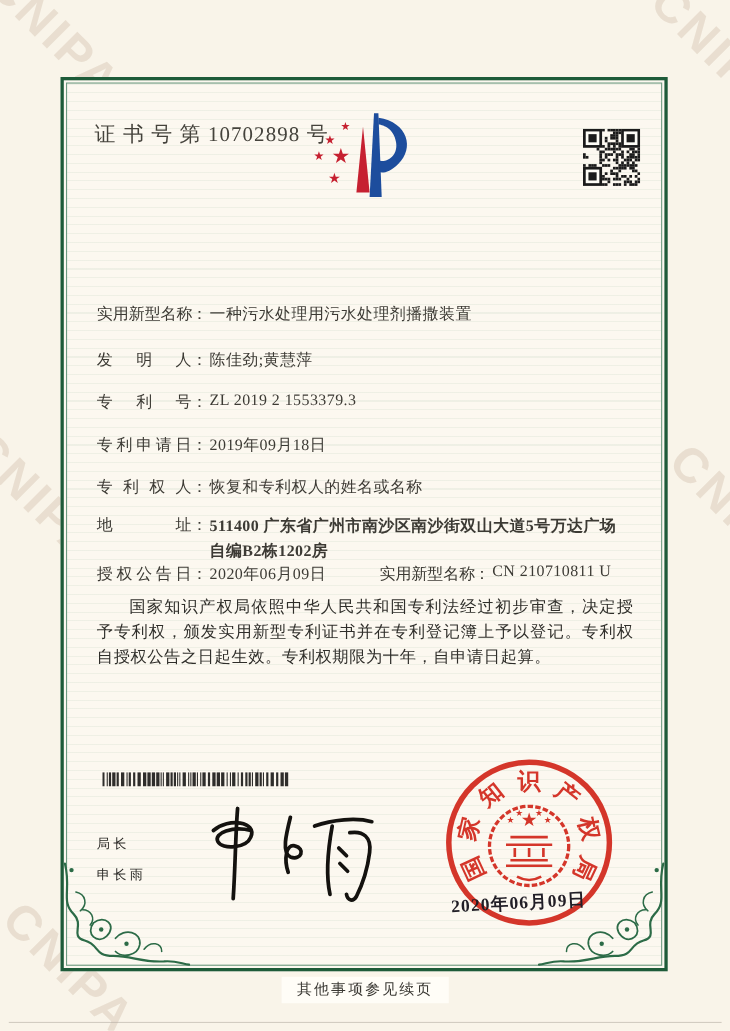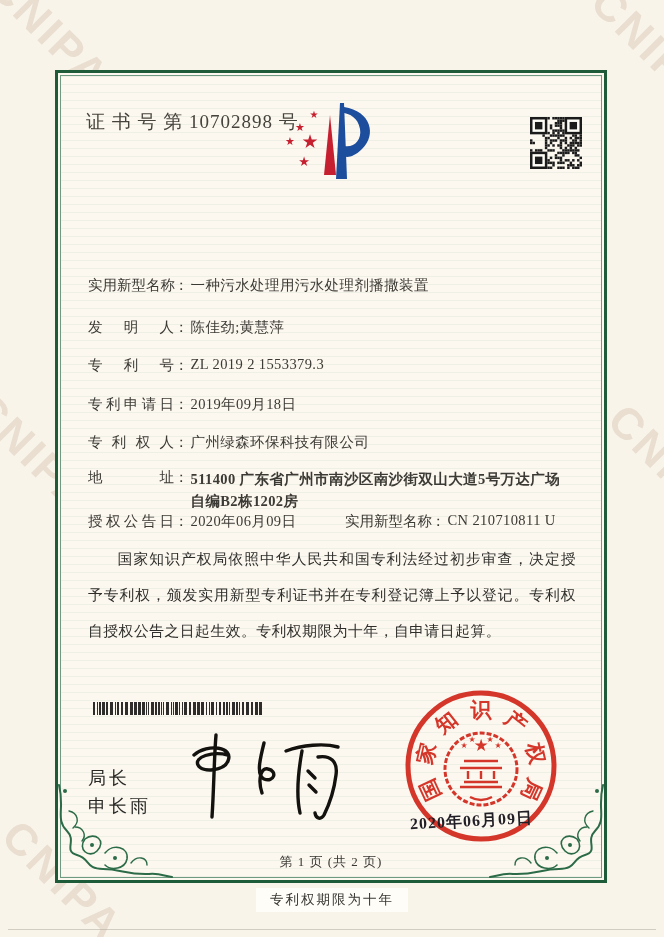--- a/index.html
+++ b/index.html
@@ -28,28 +28,28 @@
 
   .fields{position:absolute;left:30px;top:203px;width:495px;}
   .frow{position:absolute;left:0;white-space:nowrap;}
   .flabel{display:inline-block;width:86px;text-align:justify;text-align-last:justify;vertical-align:top;}
   .fcolon{display:inline-block;vertical-align:top;margin-right:2px;}
   .fvalue{display:inline-block;vertical-align:top;letter-spacing:.4px;}
   .fvalue.wrap{width:372px;white-space:normal;line-height:22px;font-weight:bold;}
   .fpair2{position:absolute;left:257px;top:0;}
 
   .paras{position:absolute;left:30px;top:468px;width:488px;
-         font-size:14.8px;line-height:36px;color:#2f2e2a;text-align:justify;letter-spacing:.5px;}
+         font-size:14.8px;line-height:23px;color:#2f2e2a;text-align:justify;letter-spacing:.5px;}
   .paras p{margin:0;text-indent:2em;}
 
   .barcode{position:absolute;left:35px;top:629px;}
 
   .signer{position:absolute;left:30px;top:680px;
-          font-family:Liberation Mono, monospace;
-          font-size:18px;letter-spacing:3px;color:#292825;line-height:28px;margin-top:12px;}
+          font-family:Liberation Serif, serif;
+          font-size:12px;letter-spacing:3px;color:#292825;line-height:28px;}
   .autograph{position:absolute;left:120px;top:652px;}
 
   .seal{position:absolute;left:342px;top:612px;}
   .seal-date{position:absolute;left:352px;top:736px;width:200px;
              font-weight:bold;font-size:16px;letter-spacing:1px;color:#211e26;
              transform:rotate(-3deg);}
 
   .pageno{position:absolute;left:0;top:780px;width:100%;text-align:center;
           font-size:13px;color:#3a3833;letter-spacing:1px;}
 
@@ -255,21 +255,21 @@
         <div class="frow" style="top:42px;">
           <span class="flabel">发明人</span><span class="fcolon">：</span><span class="fvalue">陈佳劲;黄慧萍</span>
         </div>
         <div class="frow" style="top:80px;">
           <span class="flabel">专利号</span><span class="fcolon">：</span><span class="fvalue">ZL 2019 2 1553379.3</span>
         </div>
         <div class="frow" style="top:119px;">
           <span class="flabel">专利申请日</span><span class="fcolon">：</span><span class="fvalue">2019年09月18日</span>
         </div>
         <div class="frow" style="top:157px;">
-          <span class="flabel">专利权人</span><span class="fcolon">：</span><span class="fvalue">广州绿森环保科技有限公司</span>
+          <span class="flabel">专利权人</span><span class="fcolon">：</span><span class="fvalue">恢复和专利权人的姓名或名称</span>
         </div>
         <div class="frow" style="top:192px;">
           <span class="flabel">地址</span><span class="fcolon">：</span><span class="fvalue wrap">511400 广东省广州市南沙区南沙街双山大道5号万达广场自编B2栋1202房</span>
         </div>
         <div class="frow" style="top:236px;text-decoration:underline;">
           <span class="flabel">授权公告日</span><span class="fcolon">：</span><span class="fvalue">2020年06月09日</span>
           <span class="fpair2">
             <span class="flabel">实用新型名称</span><span class="fcolon">：</span><span class="fvalue">CN 210710811 U</span>
           </span>
         </div>
@@ -387,21 +387,20 @@
             <path d="M60,83 L102,83"></path>
             <path d="M68,86 v8 M81,86 v8 M94,86 v8"></path>
             <path d="M64,97 h34"></path>
             <path d="M60,102 h42"></path>
             <path d="M70,112 q11,6 22,0"></path>
           </g>
         </g>
       </svg>
       <div class="seal-date">2020年06月09日</div>
 
-      <div class="pageno">第 1 页 (共 2 页)</div>
 
       <svg class="corner left" width="118" height="97" viewBox="0 0 118 97">
         <g fill="none" stroke="#2c6b47" stroke-linecap="round">
           <path stroke-width="2" d="M4,2 C10,26 0,36 12,48 C22,58 8,68 22,72 C36,76 30,86 48,86 C66,86 72,92 94,91 C104,90 110,93 117,94"></path>
           <path stroke-width="1.6" d="M30,56 c10,-8 22,2 12,12 c-8,8 -20,-2 -12,-12"></path>
           <path stroke-width="1.6" d="M50,70 c8,-10 24,-6 22,6 c-2,10 -16,12 -22,6"></path>
           <path stroke-width="1.4" d="M14,28 c9,2 11,11 4,17"></path>
           <path stroke-width="1.4" d="M20,44 c8,0 12,8 7,14"></path>
           <path stroke-width="1.4" d="M76,80 c6,-8 16,-6 16,2"></path>
         </g>
@@ -424,17 +423,17 @@
           <circle cx="37" cy="62" r="2"></circle>
           <circle cx="60" cy="75" r="2"></circle>
           <circle cx="10" cy="8" r="2"></circle>
         </g>
       </svg>
 
     </div>
   </div>
 
   <div class="footer-note">
-    <span>专利权期限为十年</span>
+    <span>其他事项参见续页</span>
   </div>
   <div class="hairline"></div>
 
 </div>
 
 </body></html>

